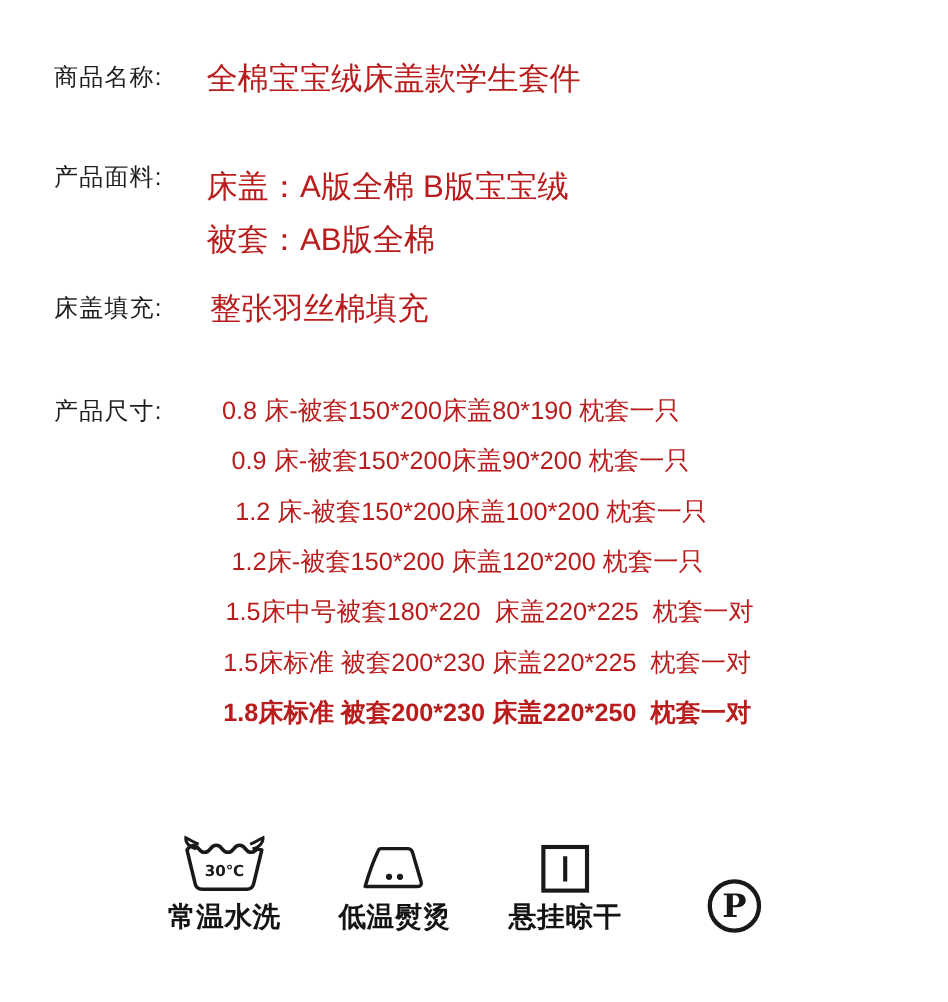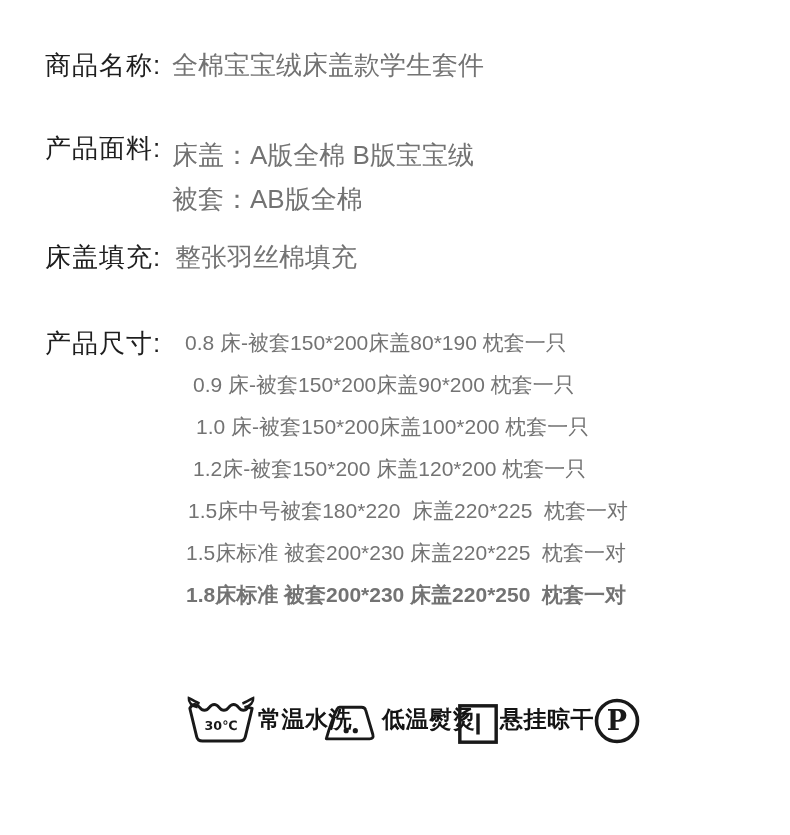--- a/index.html
+++ b/index.html
@@ -6,42 +6,42 @@
   body{
     width:790px;height:835px;
     font-family:"Liberation Sans","DejaVu Sans",sans-serif;
     color:#1e1e1e;
     overflow:hidden;
   }
   .sheet{position:relative;width:790px;height:835px;background:#ffffff;}
   .row{position:absolute;left:0;right:0;}
   .flabel{
     position:absolute;left:45px;top:0;
-    font-size:26px;line-height:30px;letter-spacing:1px;color:#1e1e1e;
+    font-size:20px;line-height:30px;letter-spacing:1px;color:#1e1e1e;
     white-space:pre;
   }
   .fvals{position:absolute;top:0;}
   .fline{
-    font-size:26px;line-height:44px;color:#737373;white-space:pre;
+    font-size:26px;line-height:44px;color:#b91c1c;white-space:pre;
   }
   #row-size .fline{font-size:21px;line-height:42px;}
   
   #row-size .fline:nth-child(1){padding-left:2px;}
   #row-size .fline:nth-child(2){padding-left:10px;}
   #row-size .fline:nth-child(3){padding-left:13px;}
   #row-size .fline:nth-child(4){padding-left:10px;}
   #row-size .fline:nth-child(5){padding-left:5px;}
   #row-size .fline:nth-child(6){padding-left:3px;}
   #row-size .fline:nth-child(7){padding-left:3px;font-weight:bold;}
 
   .care-row{
     position:absolute;top:690px;left:140px;width:518px;
     display:flex;justify-content:space-between;align-items:flex-end;
   }
-  .care-col{display:flex;flex-direction:row;align-items:center;min-width:92px;margin-left:44px;}
+  .care-col{display:flex;flex-direction:column;align-items:center;min-width:92px;}
   .icon-box{height:56px;display:flex;align-items:flex-end;justify-content:center;}
   .care-label{
     margin-top:3px;font-size:23px;font-weight:700;color:#141414;
     white-space:pre;letter-spacing:0.5px;
   }
   svg{display:block;}
   .st{stroke:#191919;fill:none;}
 </style>
 </head>
 <body>
@@ -68,21 +68,21 @@
     <div class="fvals" style="left:175px">
       <div class="fline" style="line-height:30px">整张羽丝棉填充</div>
     </div>
   </section>
 
   <section class="row" id="row-size-wrap" style="top:322px">
     <span class="flabel" style="top:6px">产品尺寸:</span>
     <div class="fvals" id="row-size" style="left:183px">
       <div class="fline">0.8 床-被套150*200床盖80*190 枕套一只</div>
       <div class="fline">0.9 床-被套150*200床盖90*200 枕套一只</div>
-      <div class="fline">1.0 床-被套150*200床盖100*200 枕套一只</div>
+      <div class="fline">1.2 床-被套150*200床盖100*200 枕套一只</div>
       <div class="fline">1.2床-被套150*200 床盖120*200 枕套一只</div>
       <div class="fline">1.5床中号被套180*220  床盖220*225  枕套一对</div>
       <div class="fline">1.5床标准 被套200*230 床盖220*225  枕套一对</div>
       <div class="fline">1.8床标准 被套200*230 床盖220*250  枕套一对</div>
     </div>
   </section>
 
   <div class="care-row">
 
     <div class="care-col">

